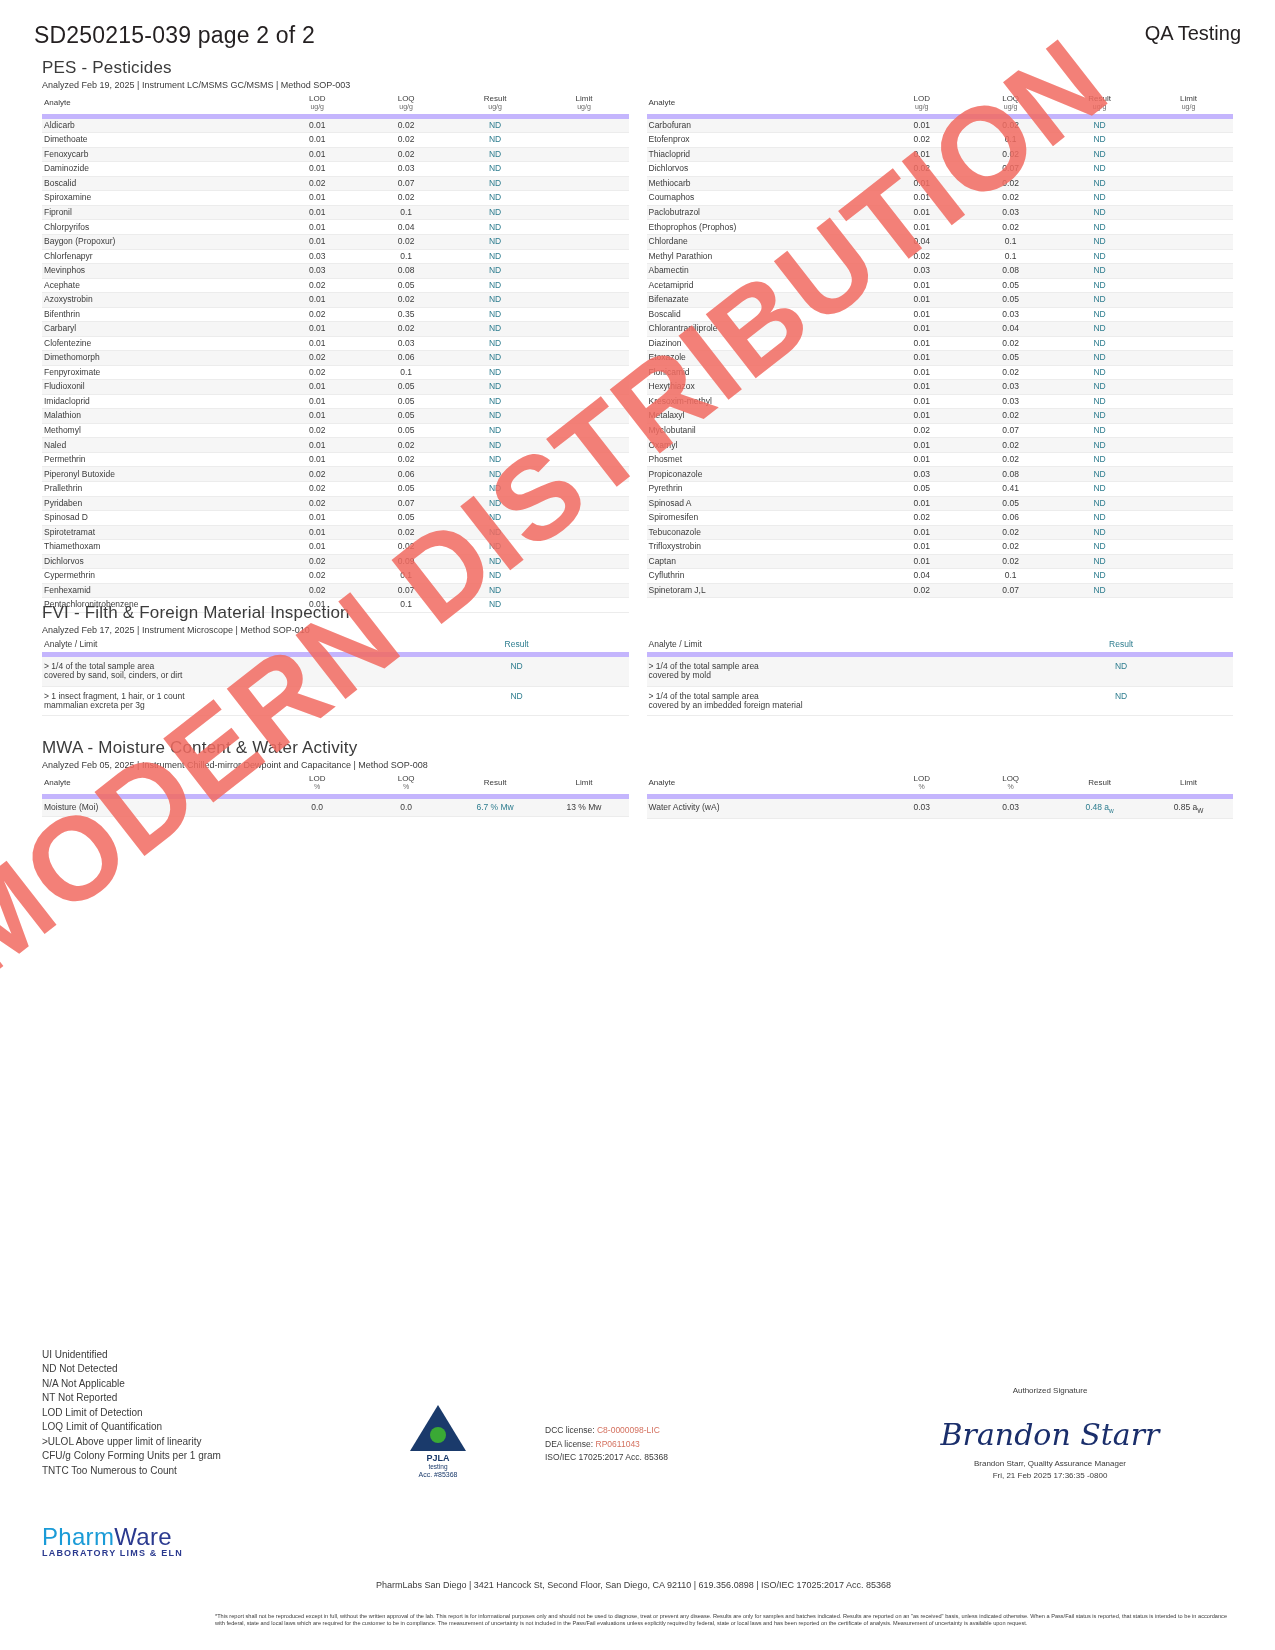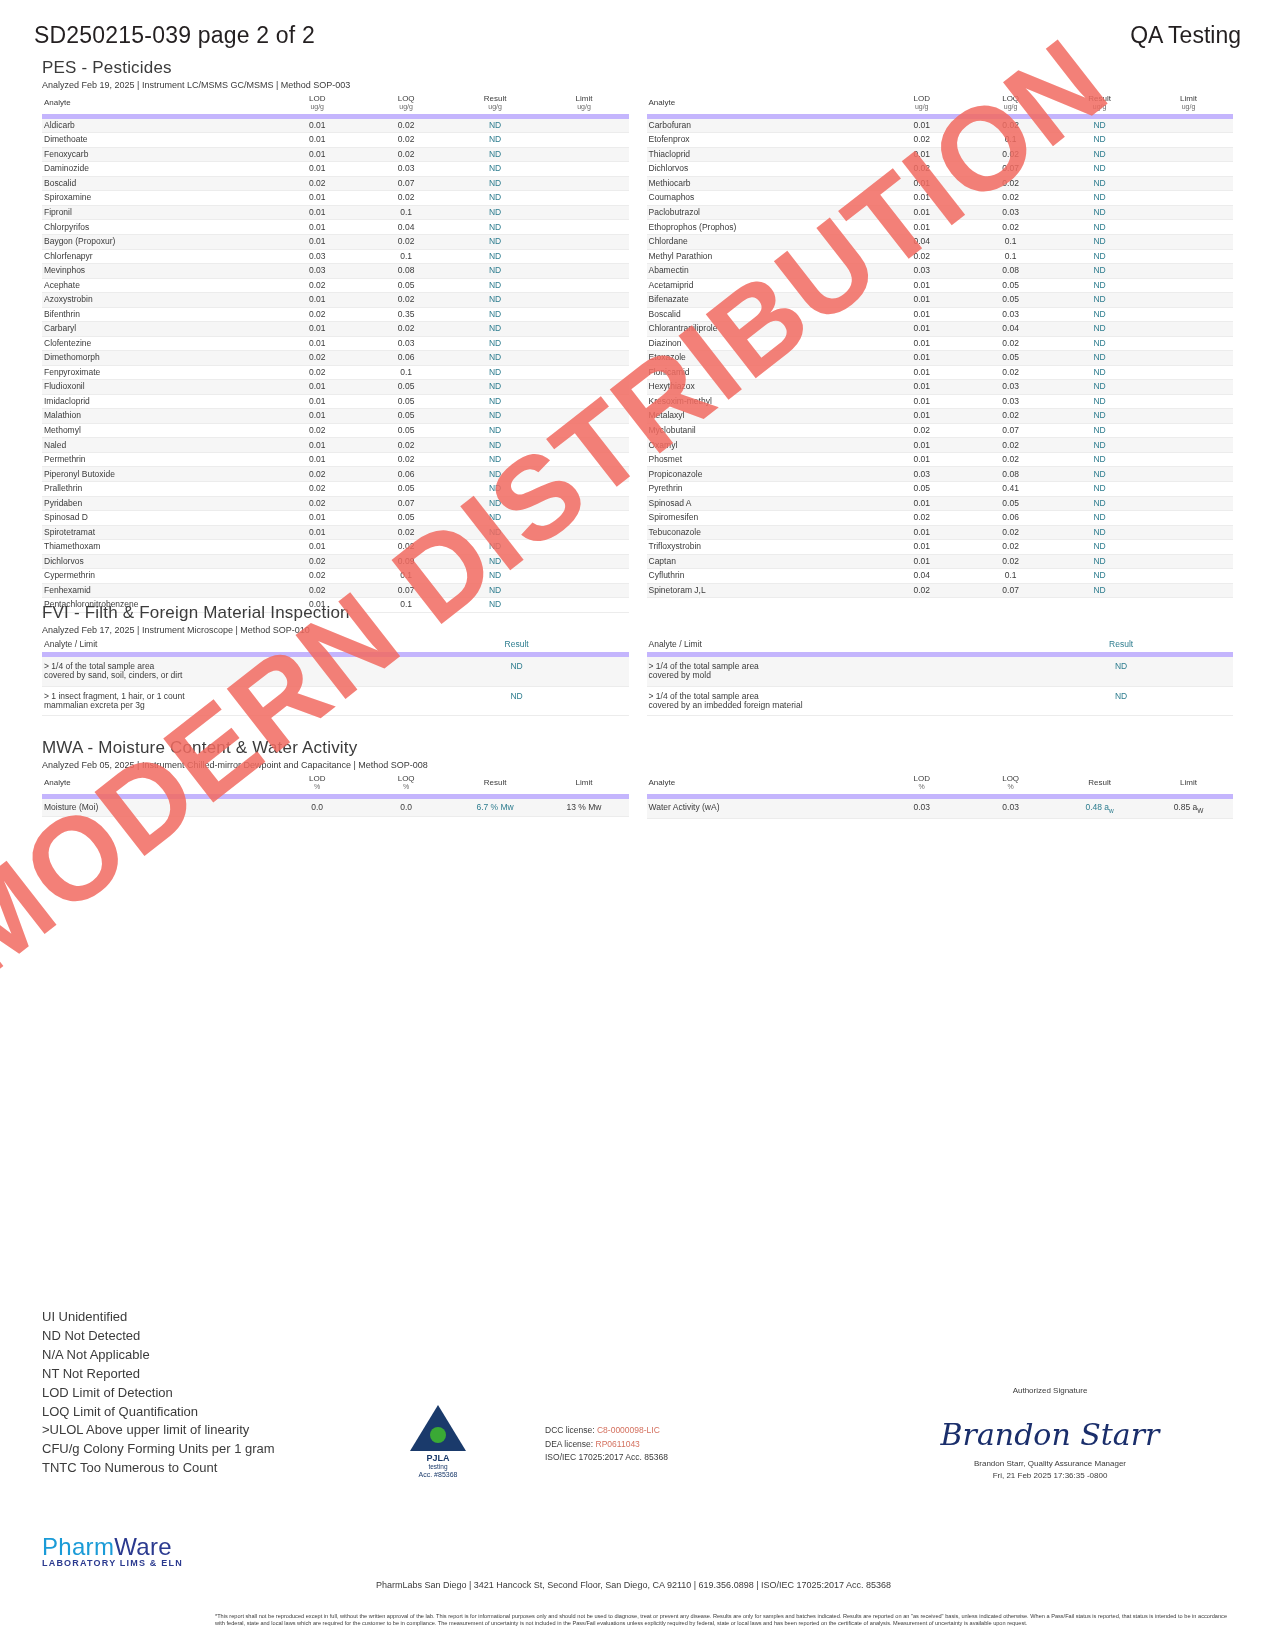--- a/index.html
+++ b/index.html
@@ -9,21 +9,21 @@
     font-family:"Liberation Sans", sans-serif;
     color:#231f20;
     position:relative;
     overflow:hidden;
   }
   .page { position:relative; width:1275px; height:1650px; }
 
   
   .hdr { position:absolute; top:22px; left:34px; right:34px; display:flex; justify-content:space-between; align-items:flex-start; }
   .hdr-left { font-size:23px; letter-spacing:.2px; color:#231f20; }
-  .hdr-right { font-size:23px; color:#231f20; }
+  .hdr-right { font-size:20px; color:#231f20; }
 
   
   .section { position:absolute; left:42px; right:42px; }
   .sec-title { font-size:17px; color:#3b3b3b; letter-spacing:.2px; margin:0 0 2px 0; font-weight:400; }
   .sec-meta { font-size:9px; color:#3b3b3b; margin-bottom:4px; }
 
   table { border-collapse:collapse; width:100%; table-layout:fixed; }
   .dual { width:100%; }
   .dual td { vertical-align:top; padding:0; }
   .gap { width:18px; }
@@ -66,38 +66,38 @@
     position:absolute;
     left:-40px; top:880px;
     font-size:118px; font-weight:700; letter-spacing:2px;
     color:#f26b61; opacity:.85;
     transform:rotate(-38deg); transform-origin:left center;
     white-space:nowrap;
   }
 
   
   .footer { position:absolute; left:0; right:0; bottom:0; height:330px; }
-  .legend { position:absolute; left:42px; bottom:172px; font-size:13px; color:#3b3b3b; line-height:1.45; }
+  .legend { position:absolute; left:42px; bottom:172px; font-size:10px; color:#3b3b3b; line-height:1.45; }
 
   .pjla { position:absolute; left:378px; bottom:172px; text-align:center; width:120px; }
   .pjla .tri { width:0;height:0;border-left:28px solid transparent;border-right:28px solid transparent;border-bottom:46px solid #1a3a6b; margin:0 auto; position:relative;}
   .pjla .dot { position:absolute; left:50%; top:22px; width:16px;height:16px;border-radius:50%;background:#3aa935; transform:translateX(-50%);}
   .pjla .lbl { font-size:9px; font-weight:700; color:#1a3a6b; margin-top:2px;}
   .pjla .lbl2 { font-size:6.5px; color:#1a3a6b; }
   .pjla .acc { font-size:7px; color:#1a3a6b; margin-top:1px;}
 
   .licenses { position:absolute; left:545px; bottom:185px; font-size:8.5px; color:#3b3b3b; line-height:1.6; }
   .licenses .val { color:#d4715f; }
 
   .sig { position:absolute; right:60px; bottom:168px; text-align:center; width:330px; }
   .sig .ttl { font-size:8px; color:#3b3b3b; }
   .sig .name { font-family:"DejaVu Serif", serif; font-style:italic; font-size:30px; color:#1a2e6b; margin:22px 0 6px 0; }
   .sig .who { font-size:8px; color:#3b3b3b; line-height:1.5; }
 
-  .pharmware { position:absolute; left:42px; bottom:82px; }
+  .pharmware { position:absolute; left:42px; bottom:92px; }
   .pw-name { font-size:24px; color:#1a9bd7; font-weight:400; letter-spacing:.3px; }
   .pw-name .dark { color:#2b3a8f; }
   .pw-sub { font-size:9px; color:#2b3a8f; letter-spacing:1.2px; font-weight:700; margin-top:-3px; text-align:right;}
   .addr { position:absolute; left:0; right:8px; bottom:60px; text-align:center; font-size:9px; color:#3b3b3b; }
   .disclaimer { position:absolute; left:215px; right:48px; bottom:22px; font-size:5.6px; color:#3b3b3b; line-height:1.35; text-align:justify; }
 </style>
 </head>
 <body>
 
 <div class="page">

